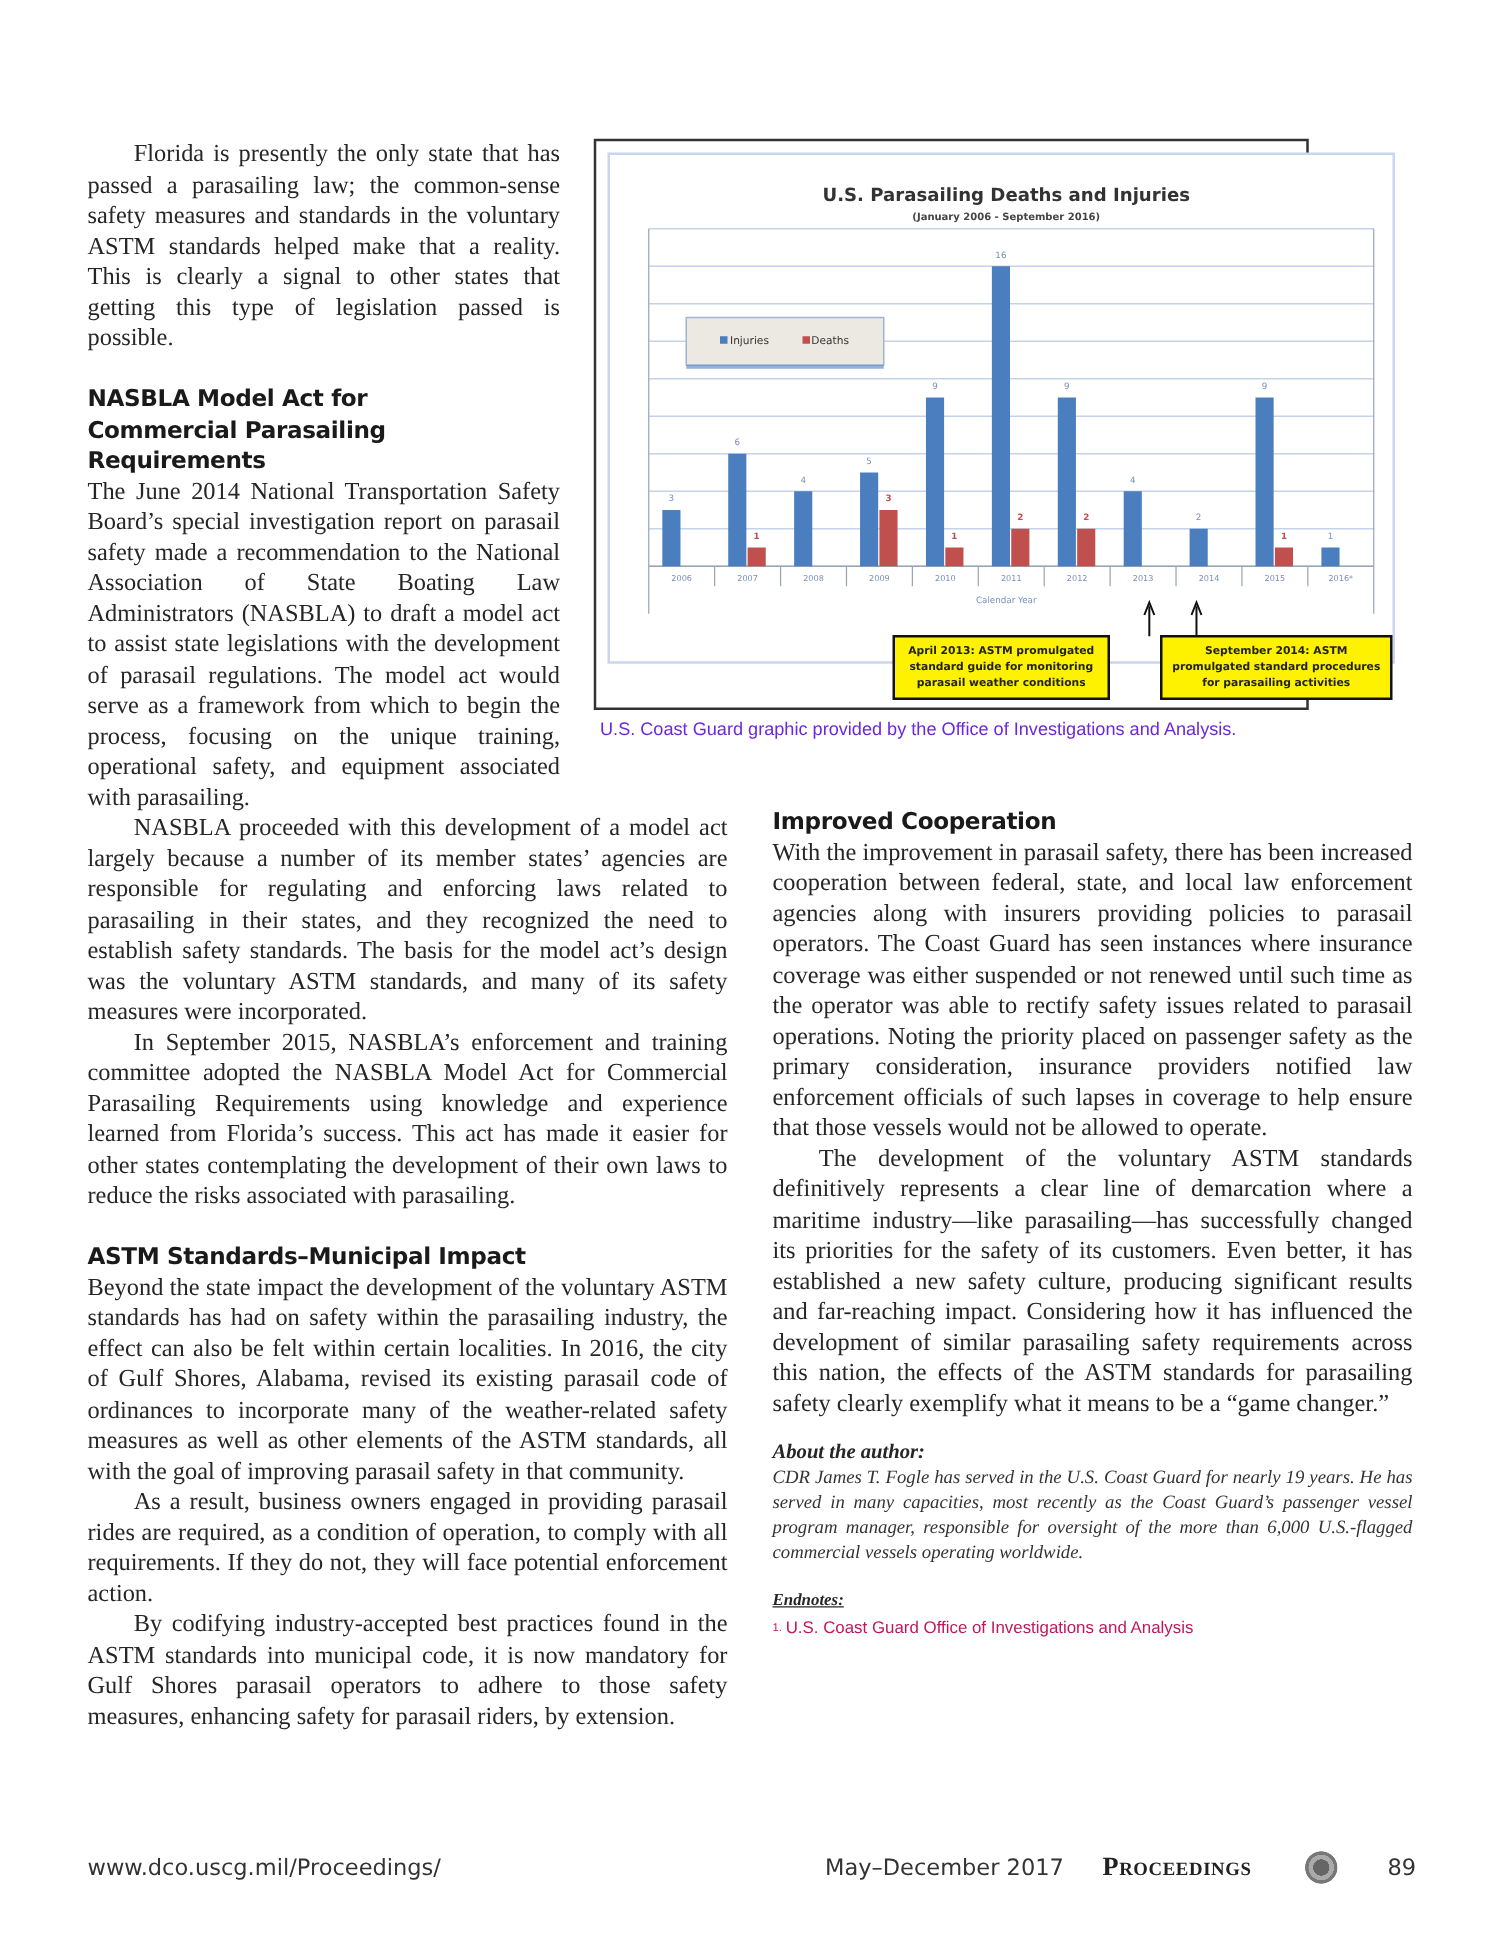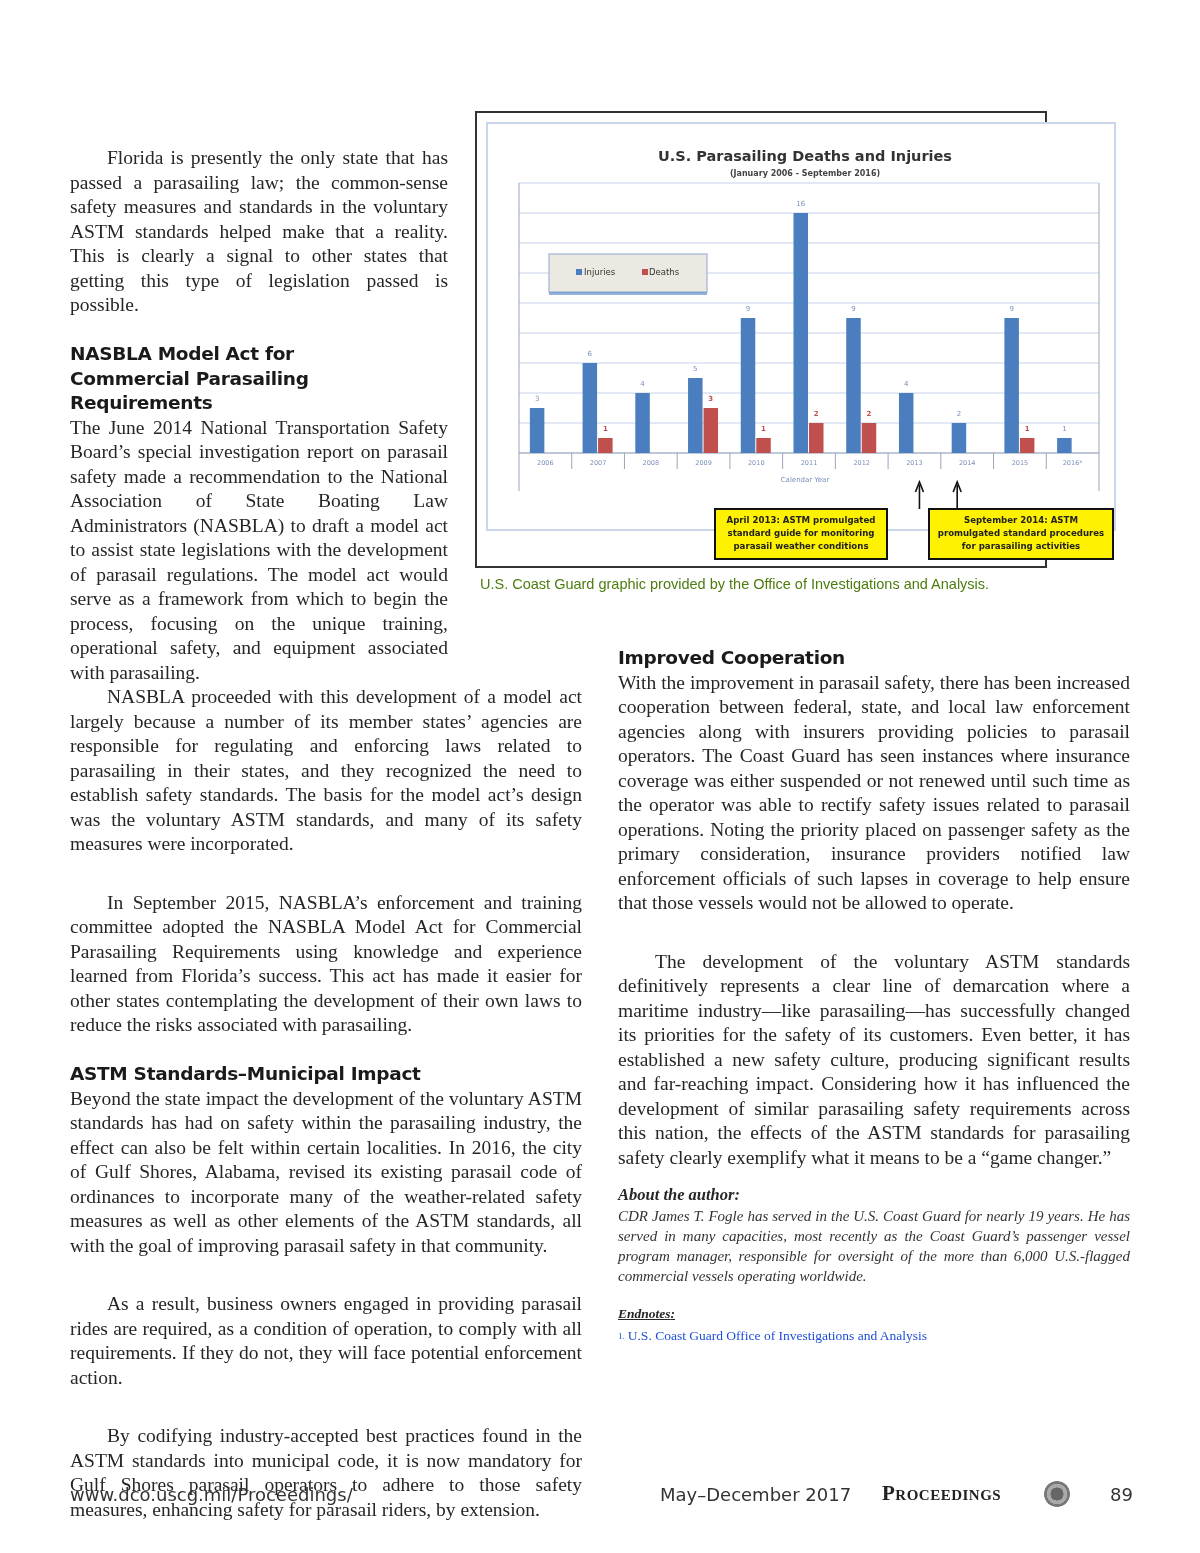--- a/index.html
+++ b/index.html
@@ -1,36 +1,36 @@
 <!DOCTYPE html>
 <html><head>
 <meta charset="utf-8">
 <style>
   html, body { margin: 0; padding: 0; }
   body { width: 1200px; height: 1553px; background: #ffffff; position: relative; overflow: hidden; color: #222; }
   .col { position: absolute; font-family: "Liberation Serif", "DejaVu Serif", serif; font-size: 19.5px; line-height: 24.5px; text-align: justify; color: #262626; }
   .col p { margin: 0; }
-  .col p.indent { text-indent: 37px; margin-top: 34px; }
+  .col p.indent { text-indent: 37px; }
   .heading { font-family: "DejaVu Sans", "Liberation Sans", sans-serif; font-weight: bold; font-size: 18.5px; line-height: 24.5px; color: #1a1a1a; text-align: left; letter-spacing: -0.3px; }
   .gap { height: 24.5px; }
 
   #colA { left: 70px; top: 112px; width: 378px; }
   #colB { left: 70px; top: 651px; width: 512px; }
   #colC { left: 618px; top: 646px; width: 512px; }
 
   .about-title { font-family: "Liberation Serif", serif; font-style: italic; font-weight: bold; font-size: 16.5px; line-height: 22px; margin-top: 14px !important; }
   .about-body { font-family: "Liberation Serif", serif; font-style: italic; font-size: 15px; line-height: 20px; color: #333; }
   .endnotes-title { font-family: "Liberation Serif", serif; font-weight: bold; font-size: 13.5px; text-decoration: underline; margin-top: 18px !important; line-height: 20px; font-style: italic; }
-  .endnote { font-family: Liberation Serif, serif; font-size: 13.5px; line-height: 16px; color: #1d4ed8; padding-left: 10px; text-indent: -10px; margin-top: 4px !important; }
+  .endnote { font-family: Liberation Sans, sans-serif; font-size: 13.5px; line-height: 16px; color: #be185d; padding-left: 10px; text-indent: -10px; margin-top: 4px !important; }
   .endnote sup { font-size: 9px; vertical-align: top; margin-right: 3px; }
 
   
   #chart-frame { position: absolute; left: 475px; top: 111px; width: 572px; height: 457px; border: 2px solid #333; box-sizing: border-box; background: #fff; }
   #chart-svg { position: absolute; left: 0; top: 0; }
-  #caption { position: absolute; left: 480px; top: 576px; font-family: "Liberation Sans", "DejaVu Sans", sans-serif; font-size: 14.5px; color: #4d7c0f; }
+  #caption { position: absolute; left: 480px; top: 576px; font-family: "Liberation Sans", "DejaVu Sans", sans-serif; font-size: 14.5px; color: #6d28d9; }
 
   
   #footer-url { position: absolute; left: 70px; top: 1484px; font-family: "DejaVu Sans", sans-serif; font-size: 18px; color: #333; }
   #footer-date { position: absolute; left: 660px; top: 1484px; font-family: "DejaVu Sans", sans-serif; font-size: 18px; color: #333; }
   #footer-pub { position: absolute; left: 882px; top: 1481px; font-family: "Liberation Serif", serif; font-weight: bold; font-size: 21px; font-variant: small-caps; letter-spacing: 0.5px; color: #222; }
   #footer-seal { position: absolute; left: 1044px; top: 1481px; width: 26px; height: 26px; border-radius: 50%; background: radial-gradient(circle, #666 0 35%, #aaa 36% 55%, #777 56% 70%, #ccc 71% 100%); }
   #footer-page { position: absolute; left: 1110px; top: 1484px; font-family: "DejaVu Sans", sans-serif; font-size: 18px; color: #333; }
 </style>
 </head>
 <body>

